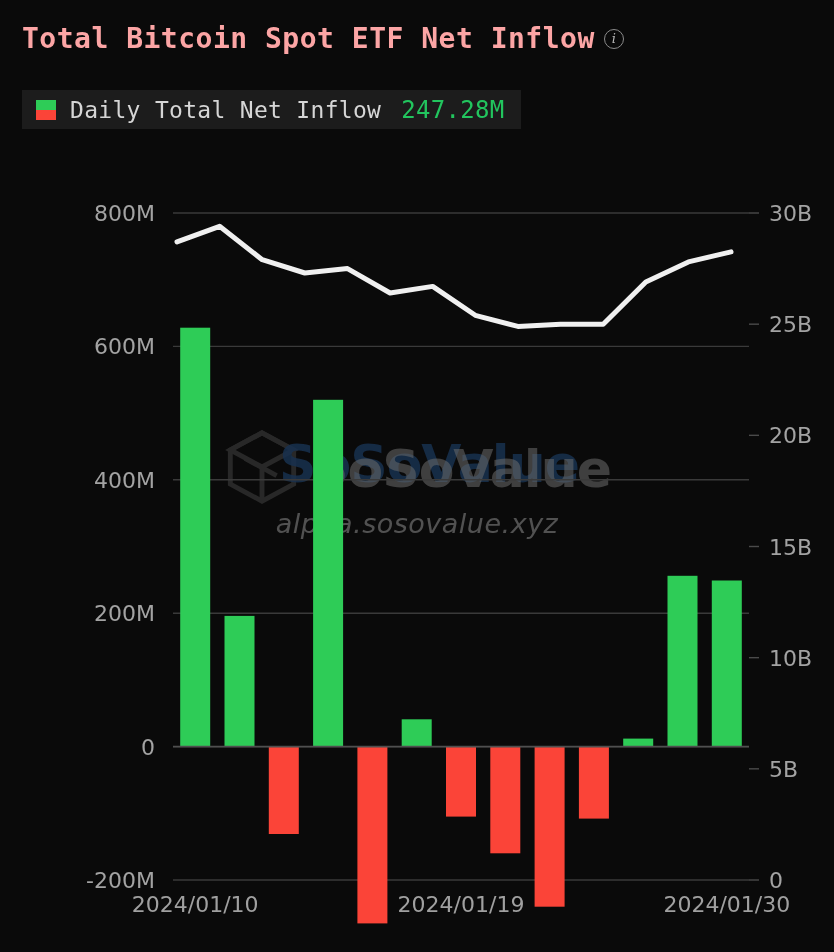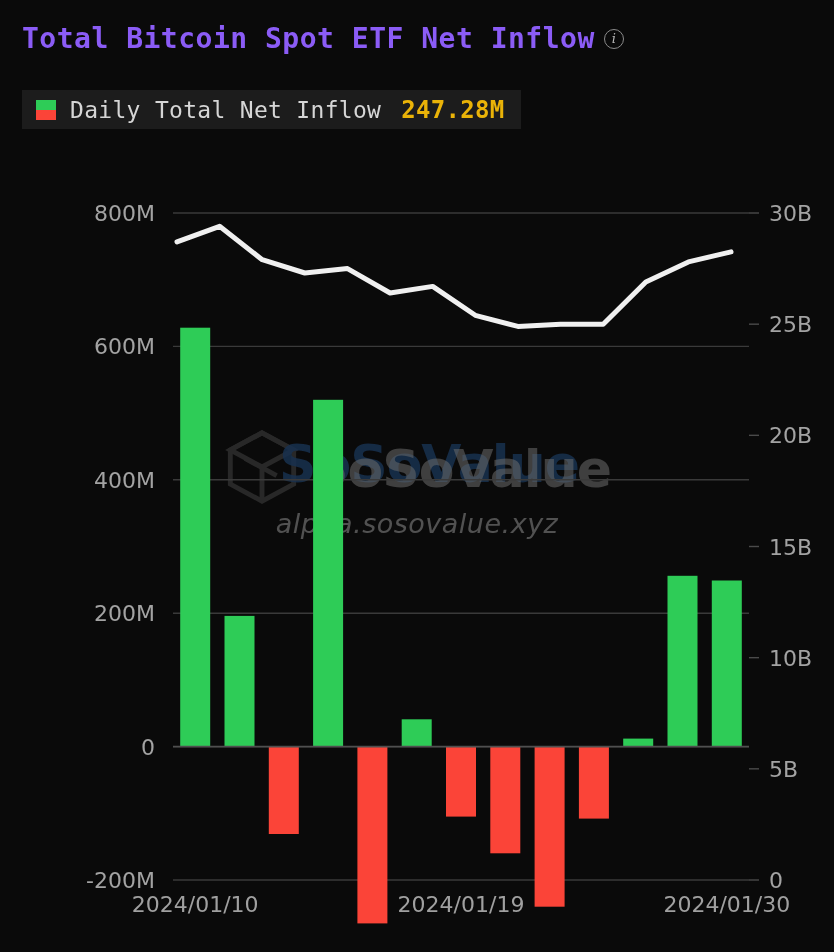--- a/index.html
+++ b/index.html
@@ -25,21 +25,21 @@
     top: 22px;
     display: flex;
     align-items: center;
     gap: 9px;
   }
   .title-text {
     font-family: "DejaVu Sans Mono", monospace;
     font-size: 28px;
     font-weight: 700;
     letter-spacing: 0.5px;
-    color: #8b5cf6;
+    color: #fca5a5;
     white-space: nowrap;
   }
   .info-icon {
     width: 20px;
     height: 20px;
     border-radius: 50%;
     border: 1.6px solid #8a8a8a;
     color: #b8b8b8;
     font-family: "DejaVu Serif", serif;
     font-size: 13px;
@@ -67,22 +67,22 @@
   }
   .legend-label {
     font-family: "DejaVu Sans Mono", monospace;
     font-size: 23px;
     color: #d6d6d6;
     letter-spacing: 0.3px;
   }
   .legend-value {
     font-family: "DejaVu Sans Mono", monospace;
     font-size: 24px;
-    font-weight: 700;
-    color: #eab308;
+    font-weight: 400;
+    color: #22c55e;
     margin-left: 20px;
     letter-spacing: 0.3px;
   }
   .swatch-split {
     width: 20px;
     height: 20px;
     margin-right: 14px;
     flex: 0 0 auto;
     display: flex;
     flex-direction: column;

